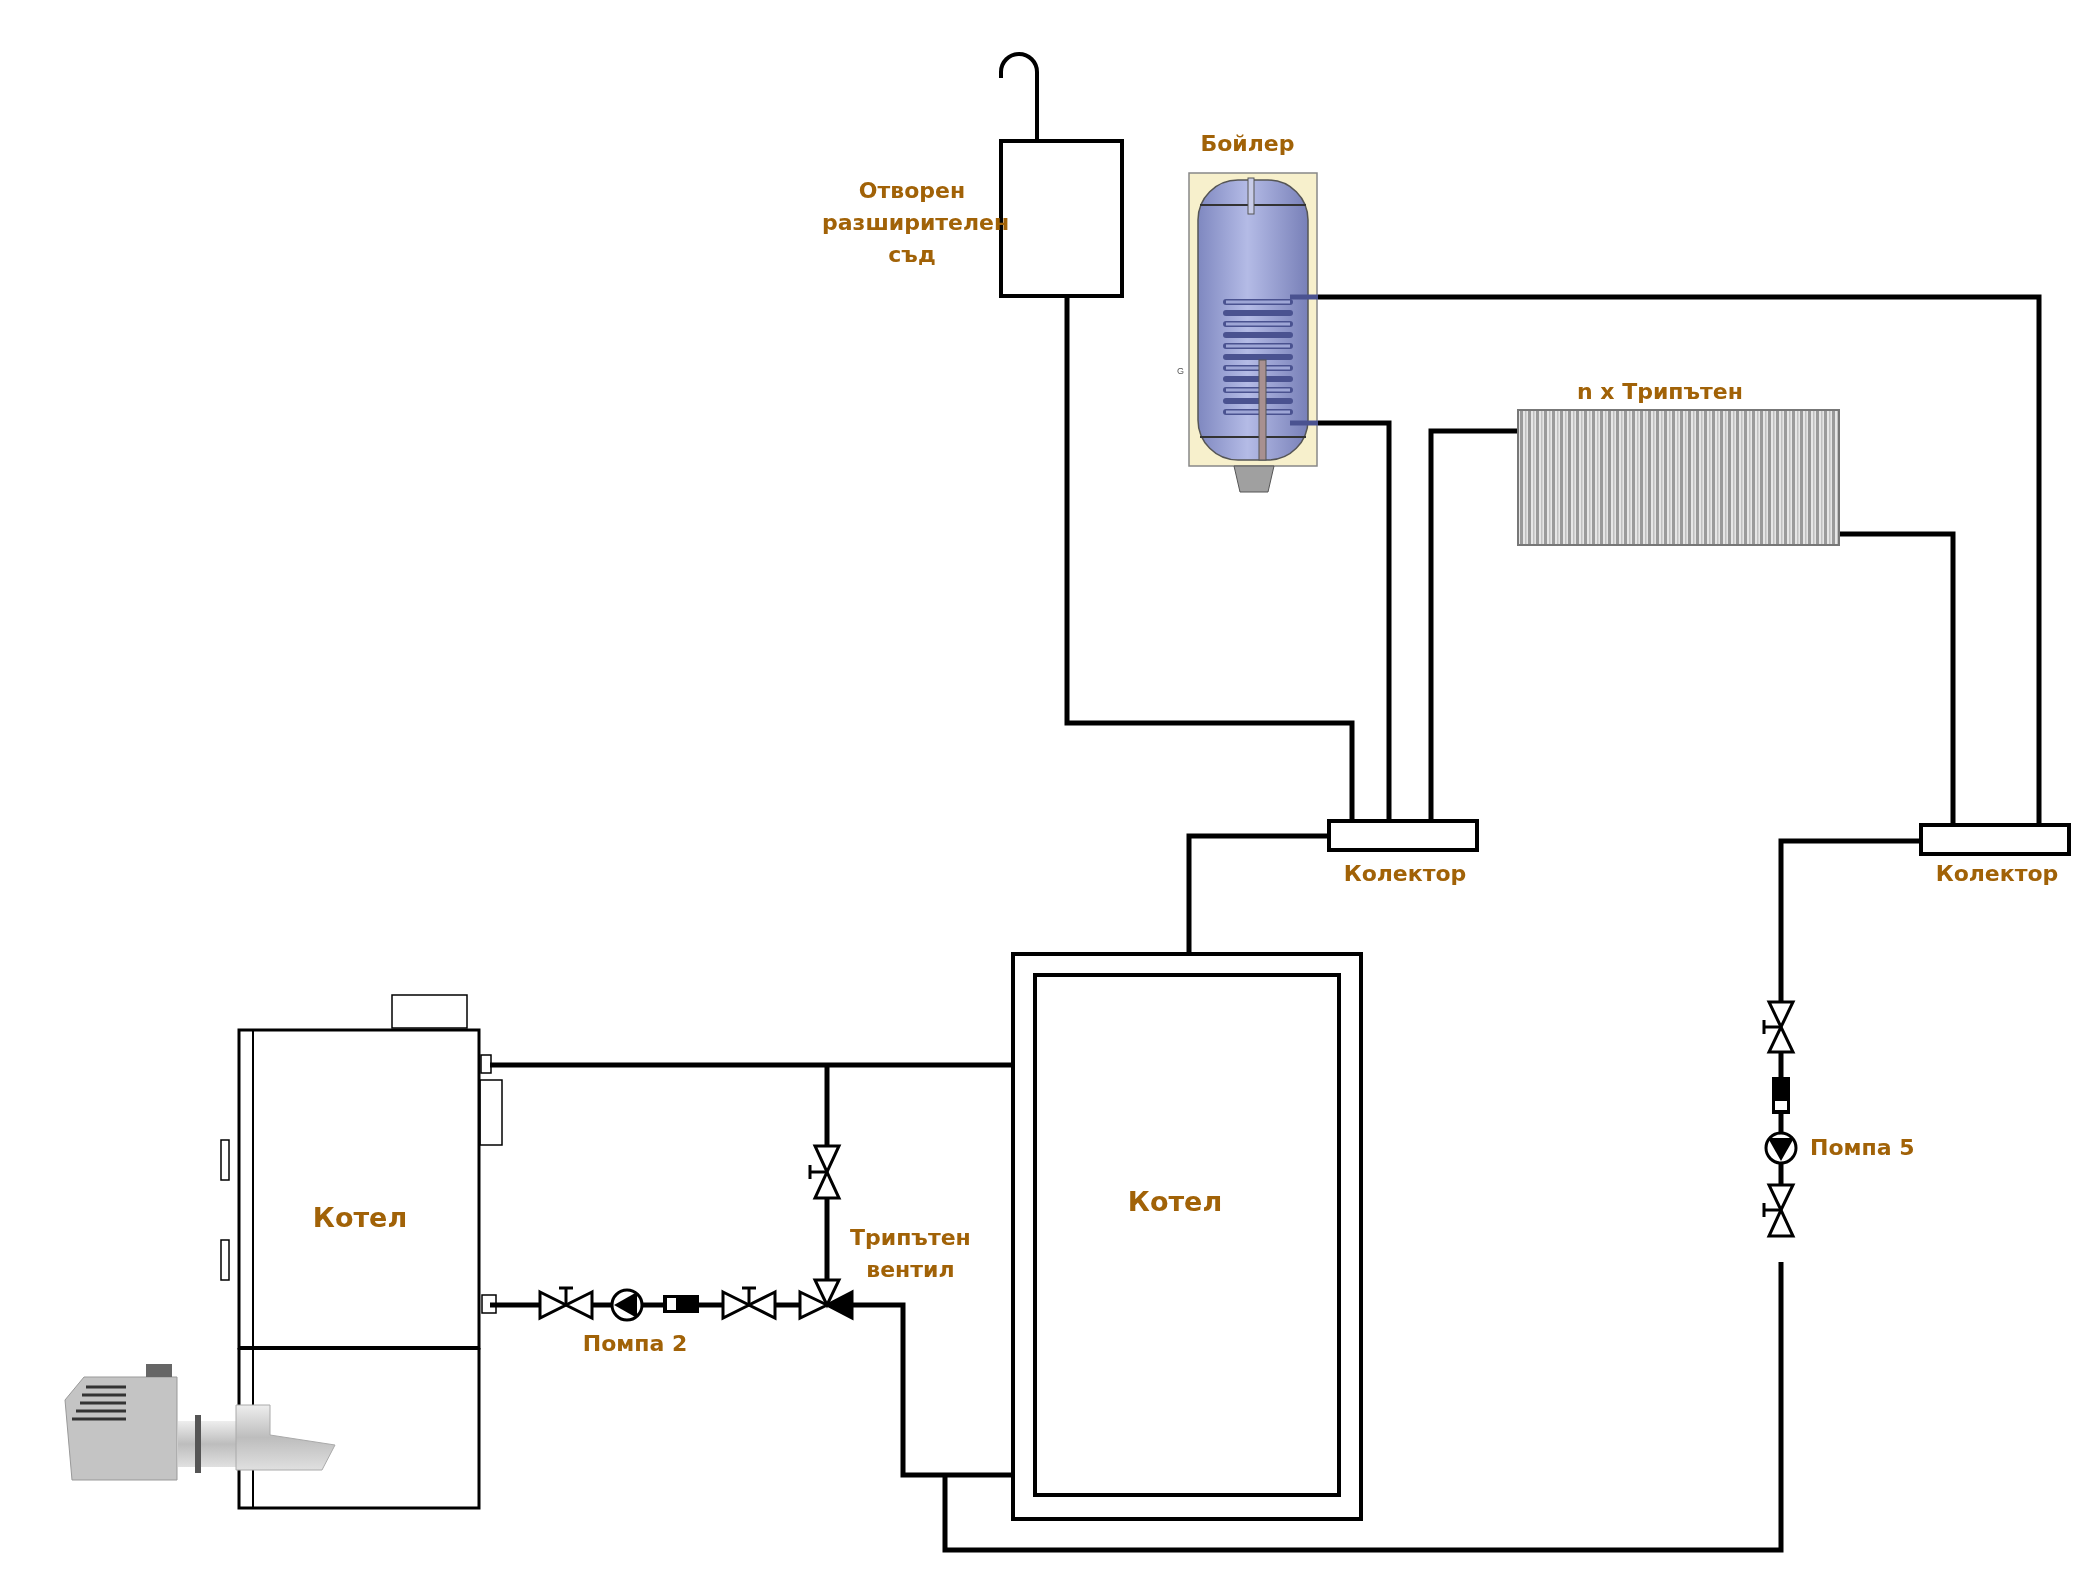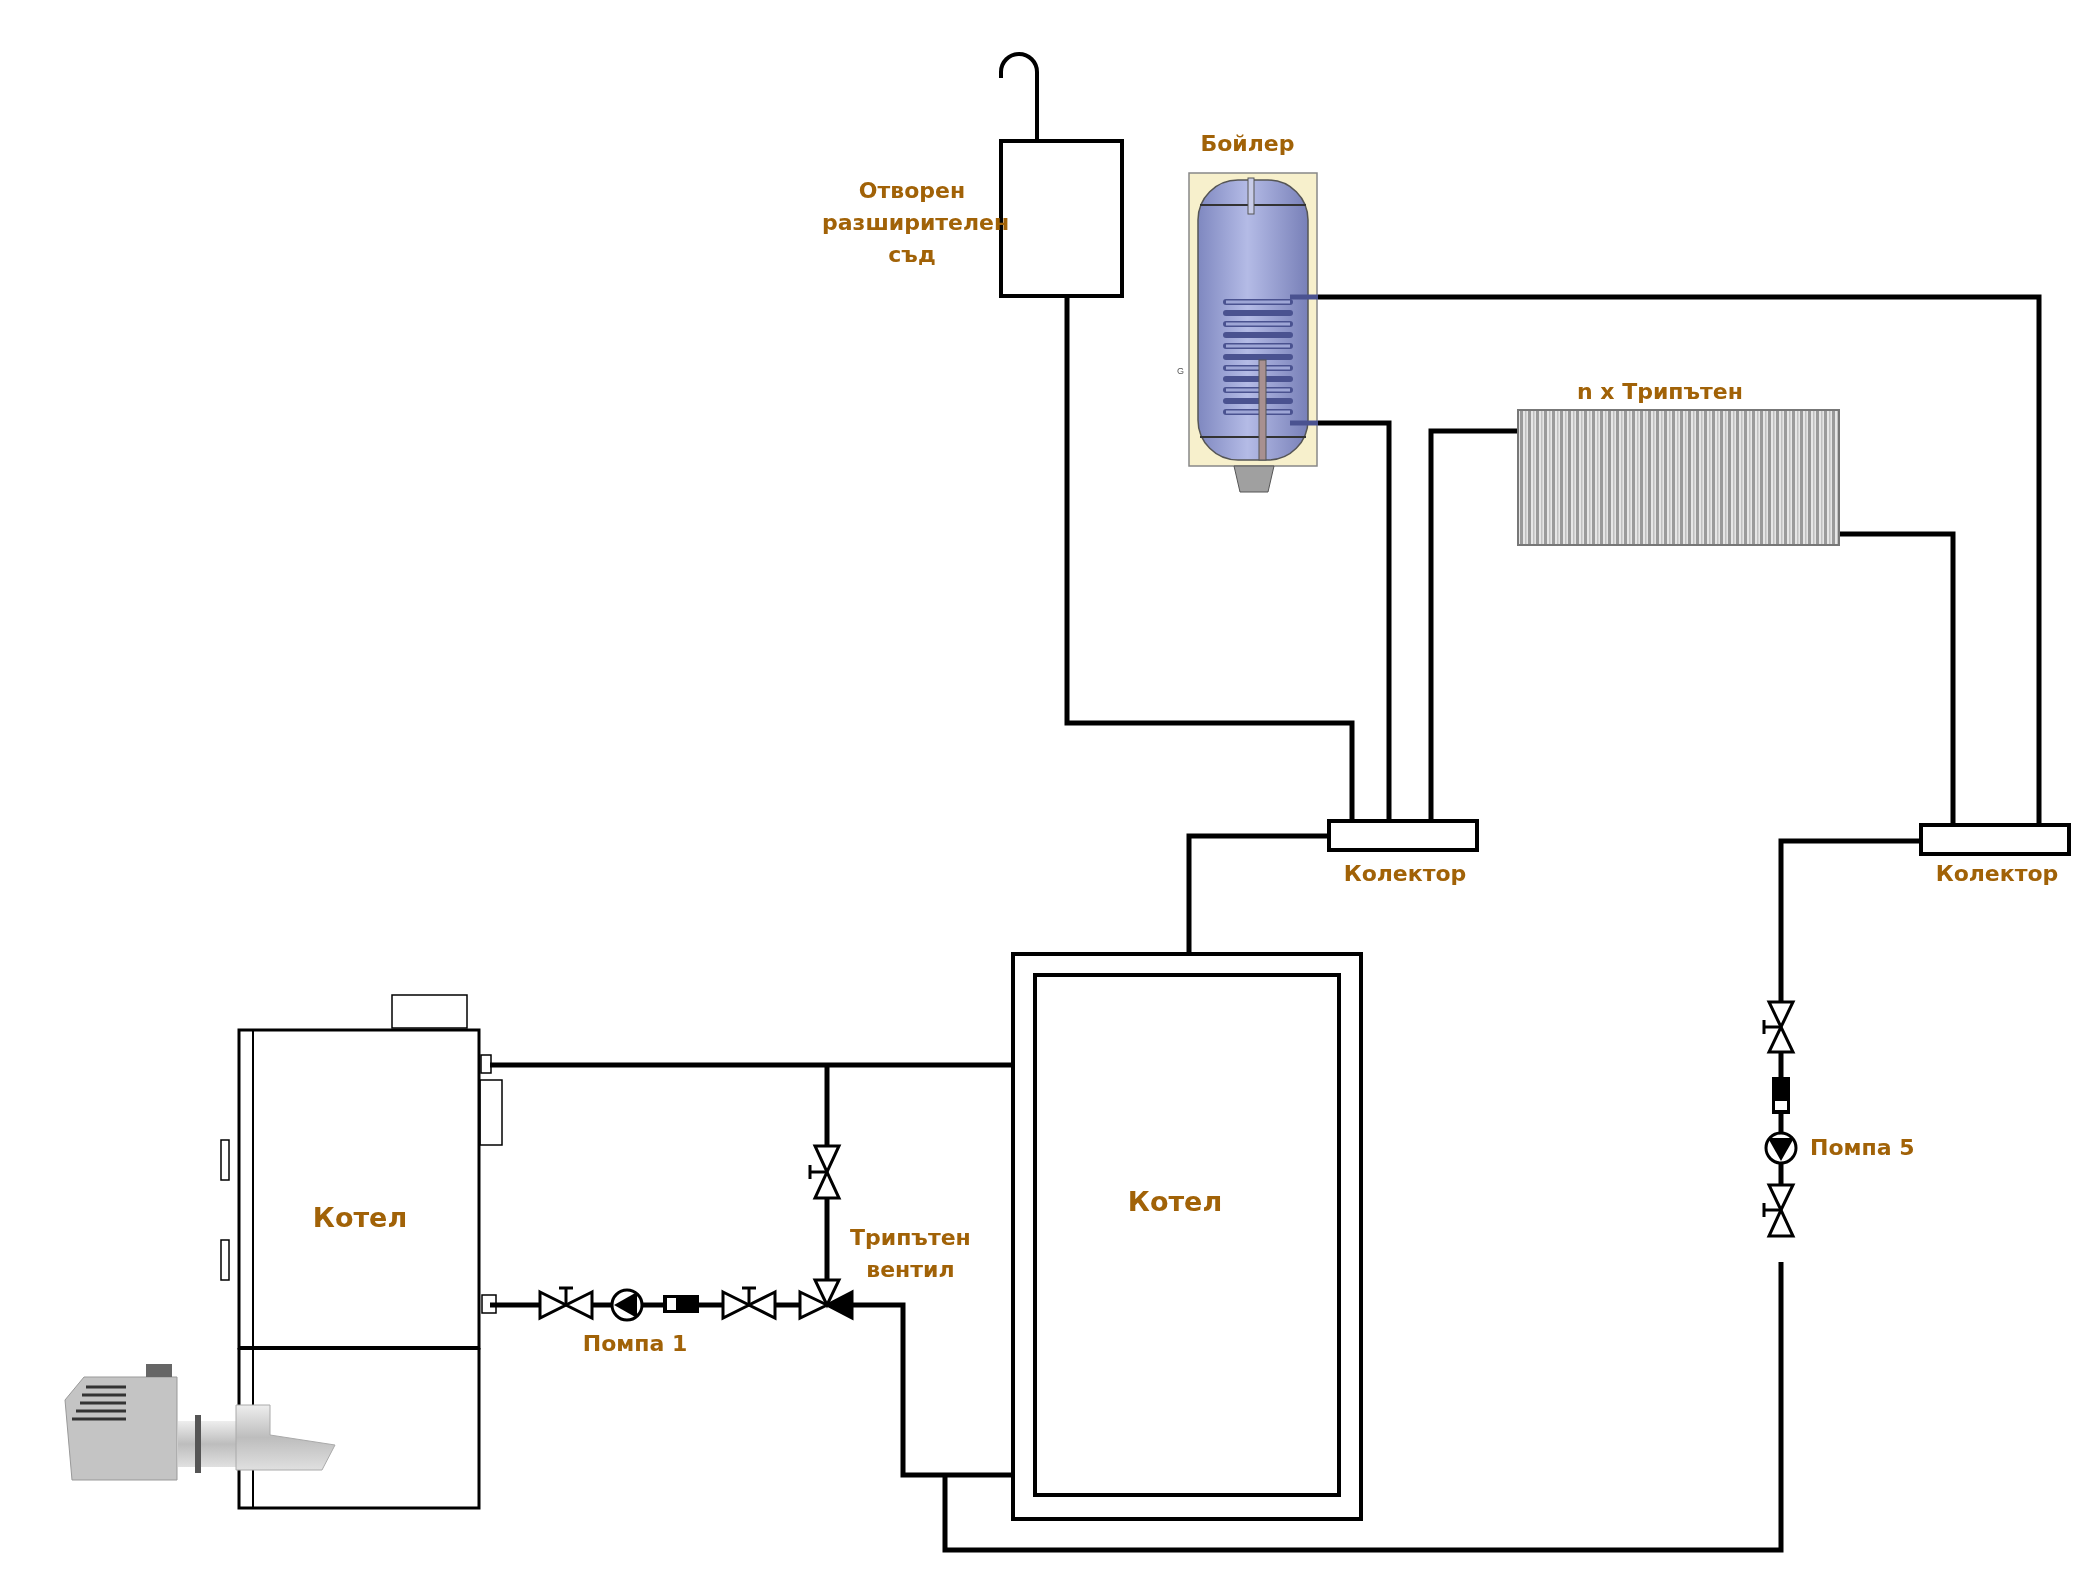--- a/index.html
+++ b/index.html
@@ -200,14 +200,14 @@
 <div class="lbl" style="left:1195px;top:128px;width:105px;">Бойлер</div>
 <div class="lbl" style="left:1560px;top:376px;width:200px;">n x Трипътен</div>
 <div class="lbl" style="left:1340px;top:858px;width:130px;">Колектор</div>
 <div class="lbl" style="left:1932px;top:858px;width:130px;">Колектор</div>
 <div class="lbl big" style="left:300px;top:1178px;width:120px;margin-top:24px;">Котел</div>
 <div class="lbl big" style="left:1115px;top:1186px;width:120px;">Котел</div>
 <div class="lbl" style="left:850px;top:1222px;text-align:center;">
   <div>Трипътен</div>
   <div>вентил</div>
 </div>
-<div class="lbl" style="left:580px;top:1328px;width:110px;">Помпа 1</div>
+<div class="lbl" style="left:580px;top:1328px;width:110px;">Помпа 2</div>
 <div class="lbl" style="left:1810px;top:1132px;text-align:left;">Помпа 5</div>
 
 </body></html>

